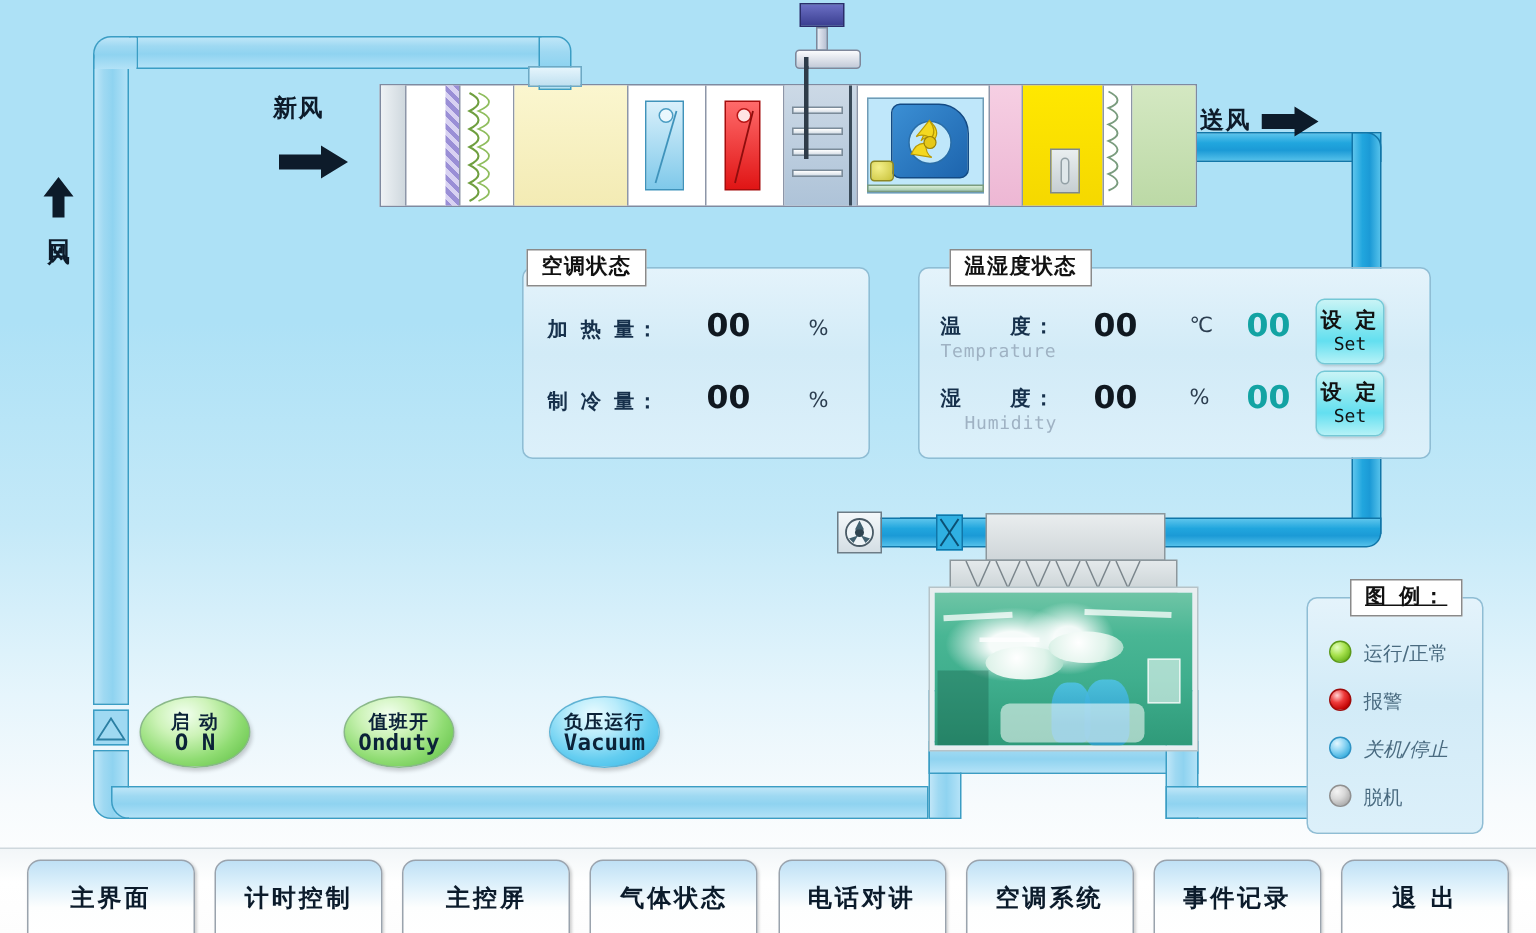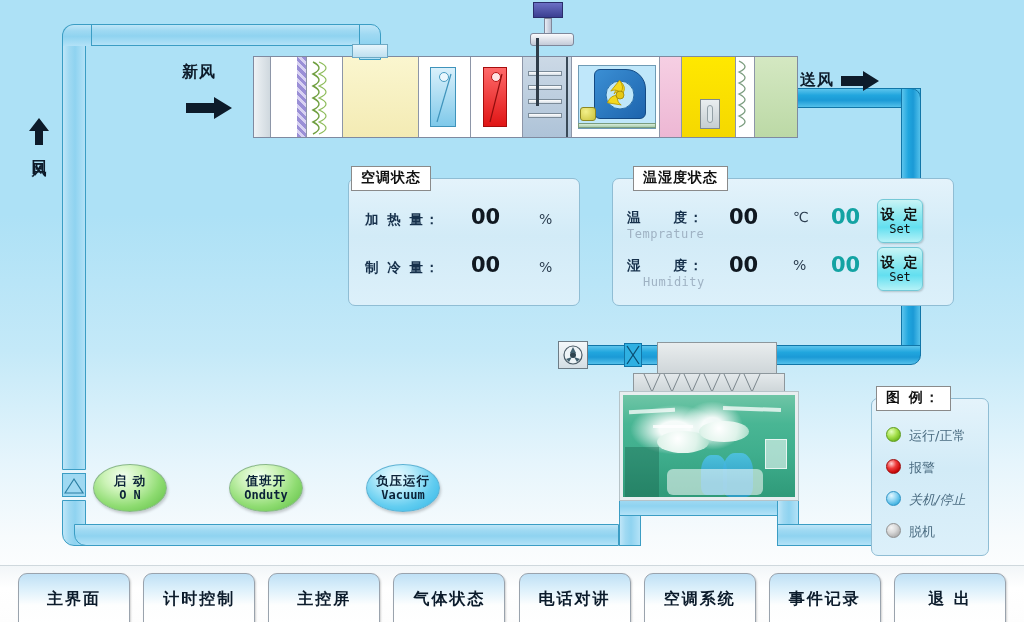--- a/index.html
+++ b/index.html
@@ -96,21 +96,21 @@
   
   .oval {
     position:absolute; width:74px; height:48px; border-radius:50%;
     display:flex; flex-direction:column; align-items:center; justify-content:center;
     border:1px solid #8ab88a;
     box-shadow: 1px 2px 3px rgba(0,0,0,.2);
   }
   .oval.green { background: radial-gradient(ellipse at 40% 25%, #f2fff0 0%, #cdf3b8 30%, #8fdc72 62%, #58bb3e 100%); }
   .oval.blue  { background: radial-gradient(ellipse at 40% 25%, #eafbff 0%, #b9ecfb 28%, #63cdf0 62%, #2bb3e6 100%); border-color:#5fb3d4;}
   .oval .zh { font-size:12.5px; font-weight:bold; color:#0b2238; line-height:14px; letter-spacing:1px;}
-  .oval .en { font-size:12px; font-weight:bold; color:#0b2238; font-family:"DejaVu Sans Mono","Liberation Mono",monospace; line-height:14px;}
+  .oval .en { font-size:15px; font-weight:bold; color:#0b2238; font-family:"DejaVu Sans Mono","Liberation Mono",monospace; line-height:14px;}
 
   
   .lg-row { position:absolute; left:14px; display:flex; align-items:flex-start; gap:8px; }
   .lg-row span.t { font-size:13px; color:#4a6b80; white-space:nowrap;}
 
   
   .flowlabel { position:absolute; font-size:16px; font-weight:bold; color:#0d1b2a; letter-spacing:1px;}
 
   
   #navbar {
@@ -338,21 +338,21 @@
   <div class="oval blue" style="left:366px; top:464px;">
     <span class="zh">负压运行</span>
     <span class="en">Vacuum</span>
   </div>
   <div class="oval green" style="left:229px; top:464px;">
     <span class="zh">值班开</span>
     <span class="en">Onduty</span>
   </div>
 
   <div class="panel" style="left:871px; top:398px; width:118px; height:158px;">
-    <div class="panel-title" style="left:4px; top:-13px; letter-spacing:2px;">图 例：</div>
+    <div class="panel-title" style="left:28px; top:-13px; letter-spacing:2px;text-decoration:underline;">图 例：</div>
 
     <div class="lg-row" style="top:28px;">
       <span class="lamp green" style="position:relative;width:15px;height:15px;"></span>
       <span class="t">运行/正常</span>
     </div>
     <div class="lg-row" style="top:60px;">
       <span class="lamp red" style="position:relative;width:15px;height:15px;"></span>
       <span class="t">报警</span>
     </div>
     <div class="lg-row" style="top:92px;font-style:italic;">

